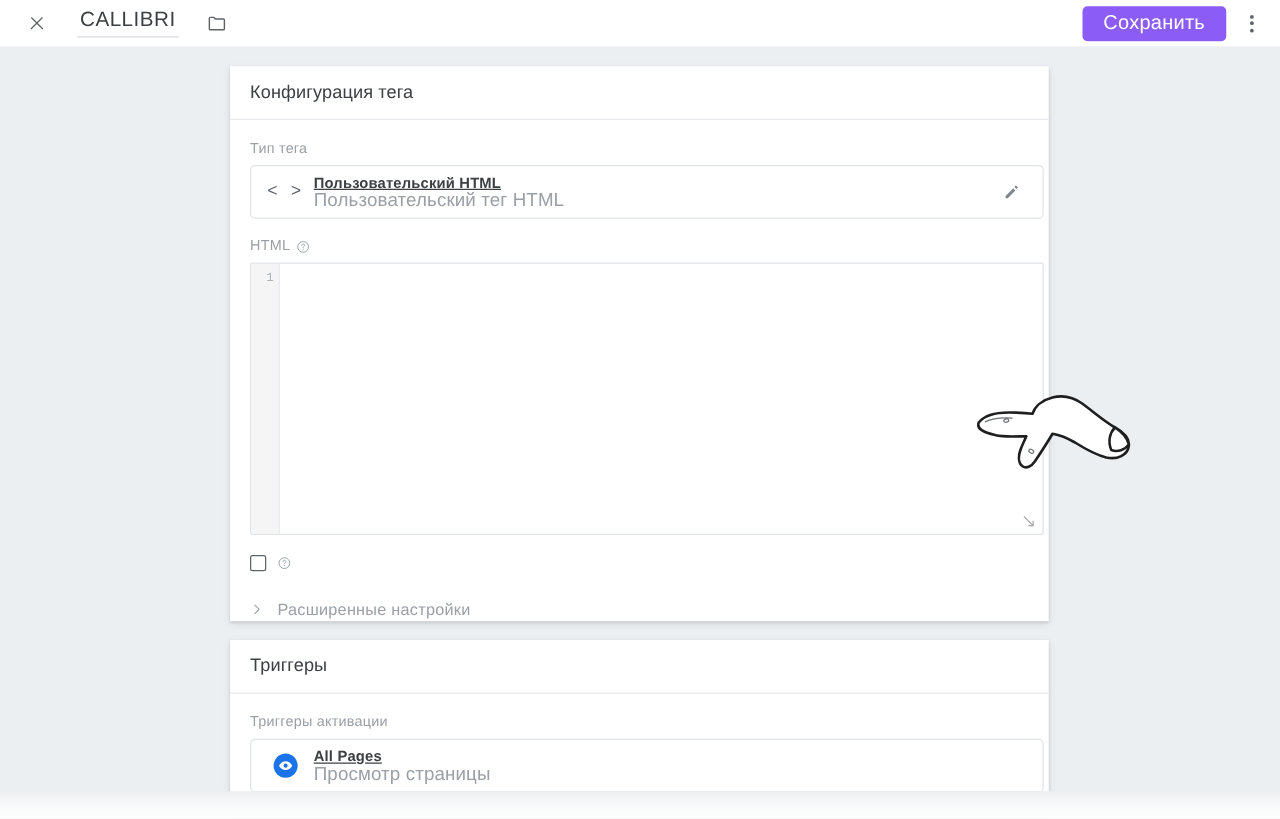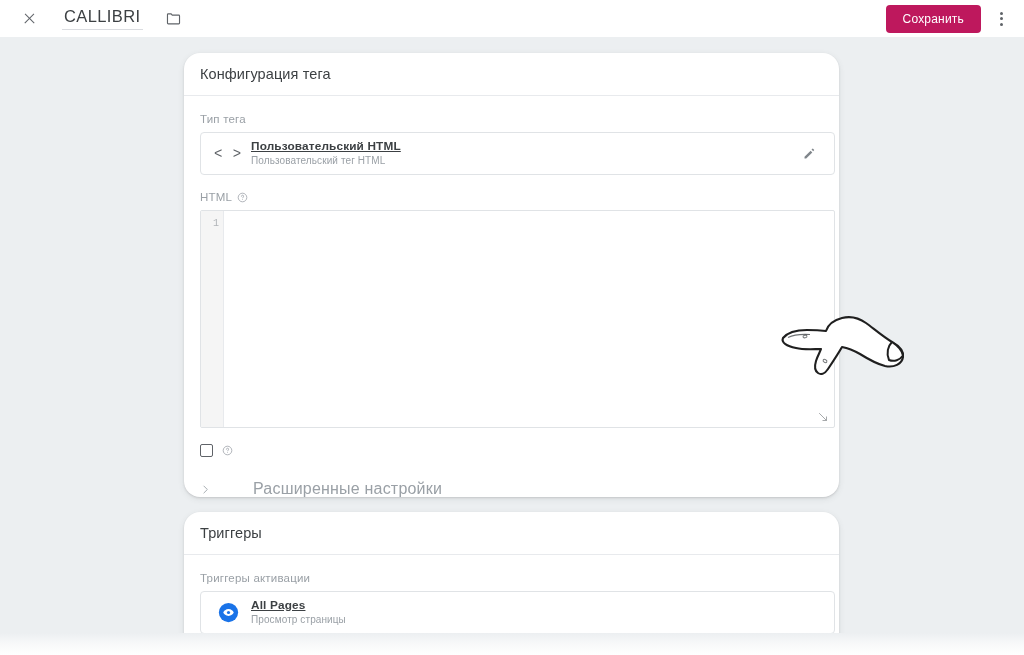--- a/index.html
+++ b/index.html
@@ -82,28 +82,28 @@
   .folder-btn { margin-left: 16px; }
 
   .topbar-right {
     margin-left: auto;
     display: flex;
     align-items: center;
     padding-right: 10px;
     gap: 4px;
   }
   .save-btn {
-    background: #be185d;
+    background: #8b5cf6;
     color: #ffffff;
     border: none;
     border-radius: 4px;
     height: 28px;
     padding: 0 17px;
     font-family: "Liberation Sans", sans-serif;
-    font-size: 12px;
+    font-size: 16px;
     letter-spacing: 0.2px;
     cursor: pointer;
   }
   .kebab {
     width: 26px; height: 28px;
     display: flex; flex-direction: column;
     align-items: center; justify-content: center;
     gap: 2.5px;
     cursor: pointer;
     margin-left: 3px;
@@ -121,21 +121,21 @@
     left: 0; top: 37px;
     width: 1024px;
     height: 618px;
     background: #eceff1;
     overflow: hidden;
   }
 
   .card {
     position: absolute;
     background: #ffffff;
-    border-radius: 16px;
+    border-radius: 0;
     box-shadow: 0 1px 2px rgba(60,64,67,0.16), 0 2px 6px rgba(60,64,67,0.10);
   }
 
   
   #card-tag {
     left: 184px;
     top: 16px;
     width: 655px;
     height: 444px;
   }
@@ -195,21 +195,21 @@
   .select-text { flex: 1; margin-left: 8px; }
   .select-primary {
     font-size: 11.8px;
     font-weight: bold;
     color: #3c4043;
     line-height: 14px;
     letter-spacing: 0.15px;
     text-decoration: underline;
   }
   .select-secondary {
-    font-size: 10px;
+    font-size: 15px;
     color: #9aa0a6;
     line-height: 14px;
     letter-spacing: 0.1px;
     margin-top: 1px;
   }
   .pencil-btn {
     width: 30px; height: 30px;
     display: flex; align-items: center; justify-content: center;
     cursor: pointer;
   }
@@ -290,24 +290,23 @@
   
   .expander {
     display: flex;
     align-items: center;
     gap: 11px;
     margin: 17px 0 0 -2px;
     padding: 6px 2px;
     cursor: pointer;
   }
   .expander-label {
-    font-size: 16px;
+    font-size: 13px;
     color: #9aa0a6;
     letter-spacing: 0.2px;
-    margin-left: 31px;
   }
 
   
   #hand-cursor {
     position: absolute;
     left: 776px;
     top: 303px;
     width: 132px;
     height: 78px;
     z-index: 40;

